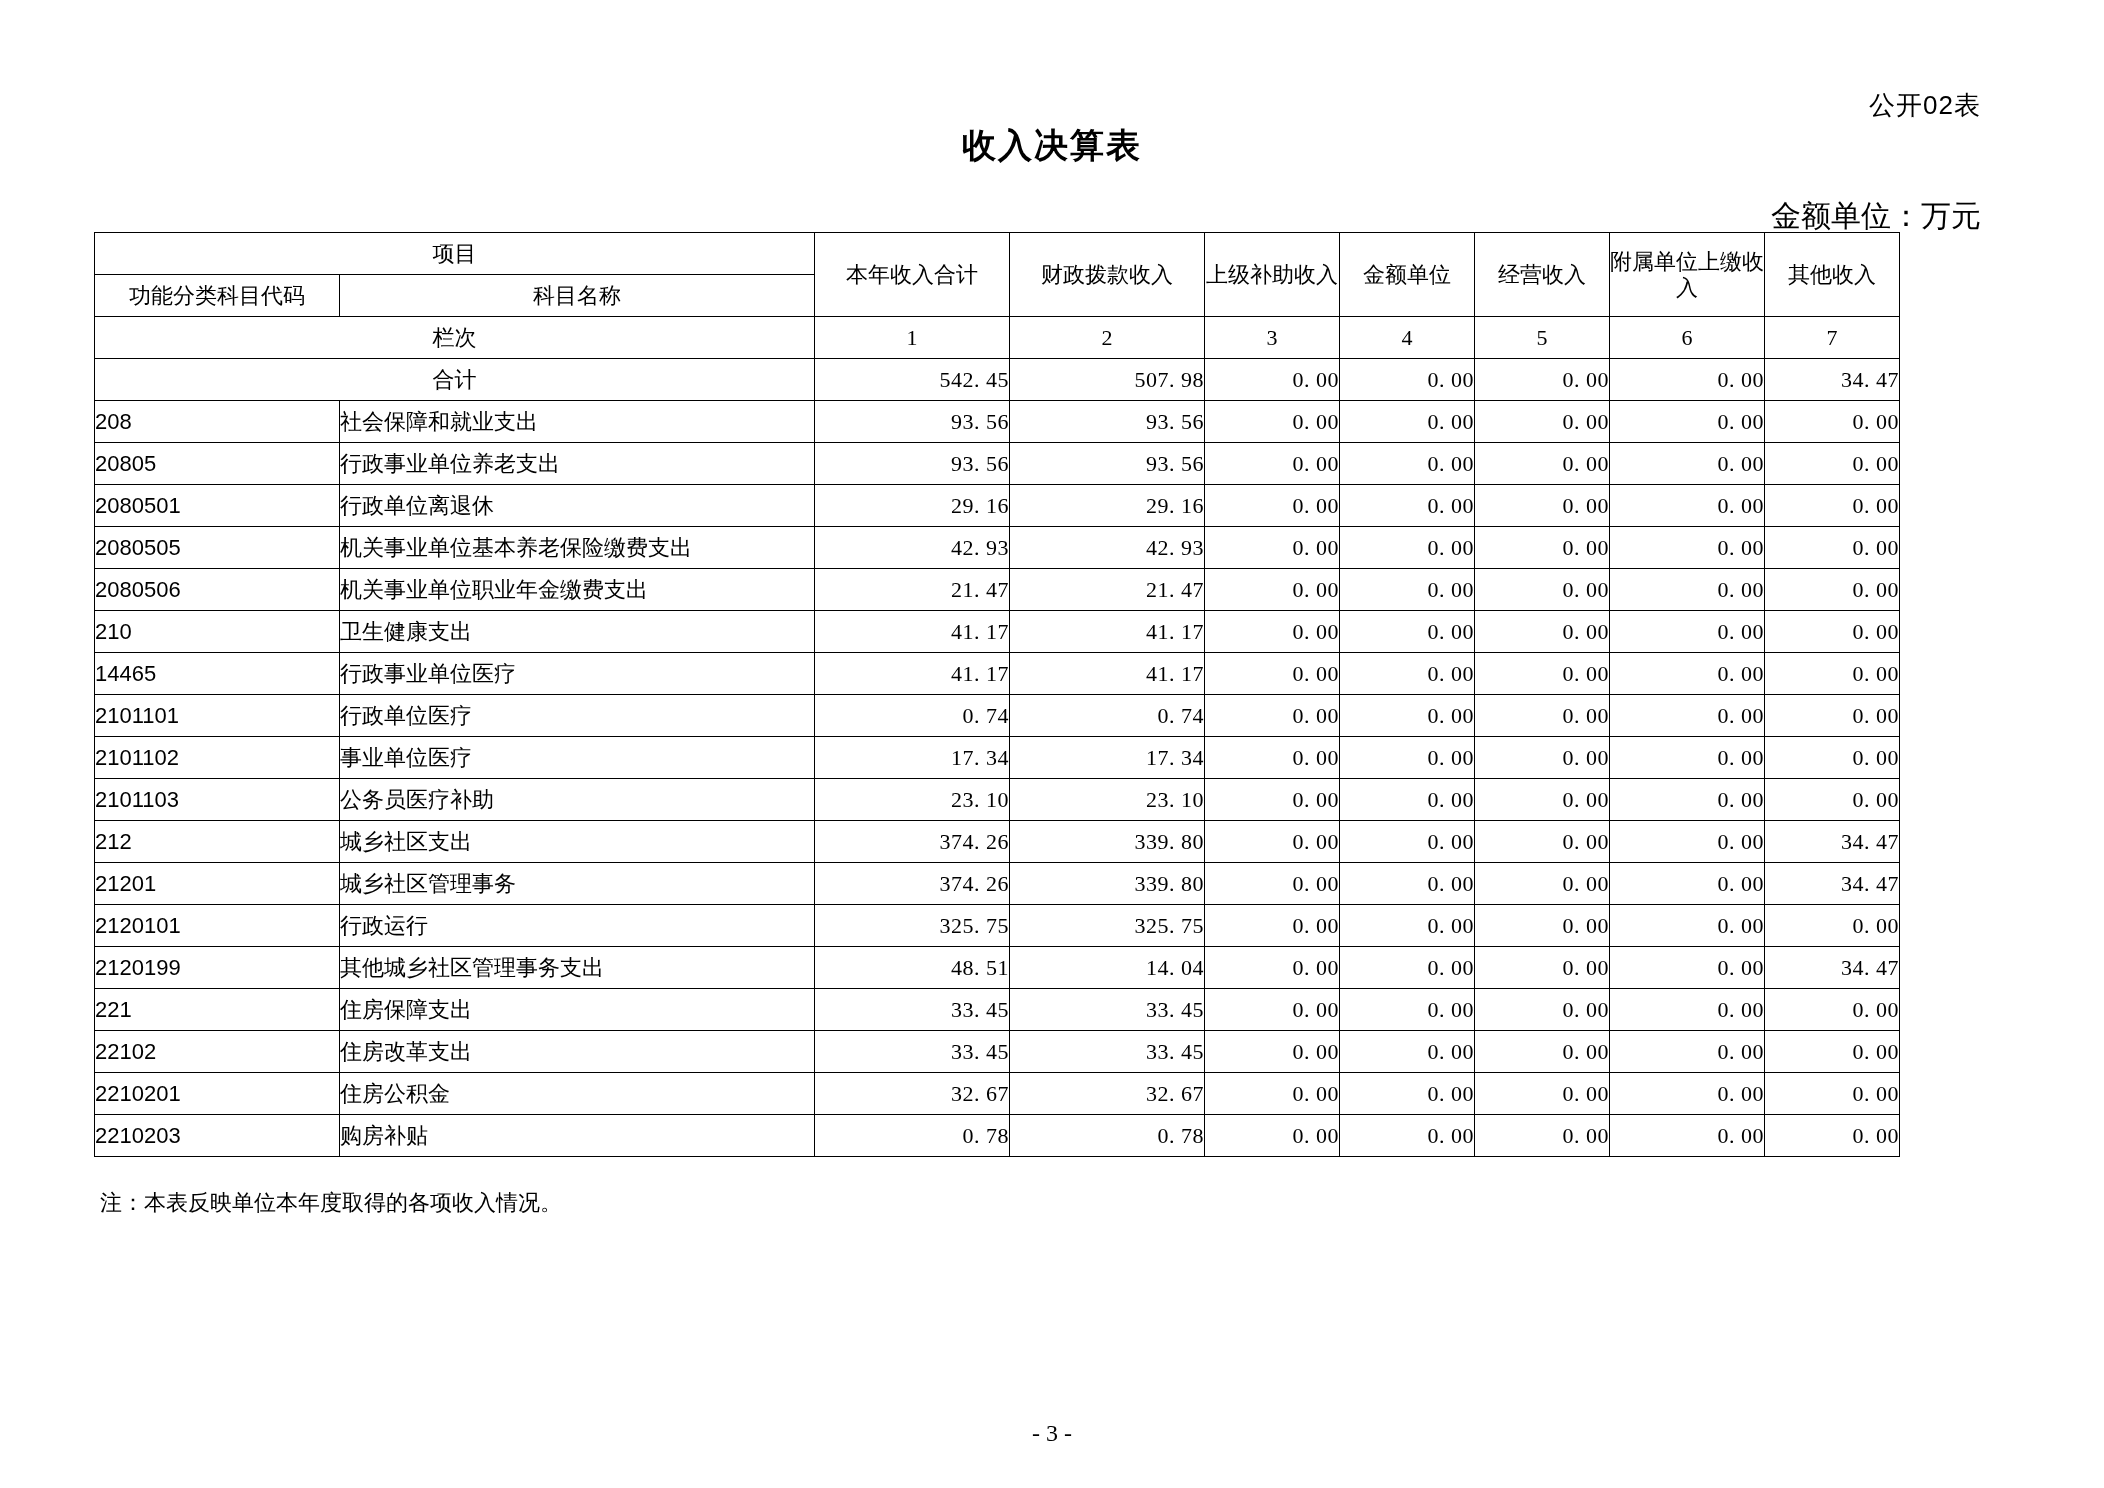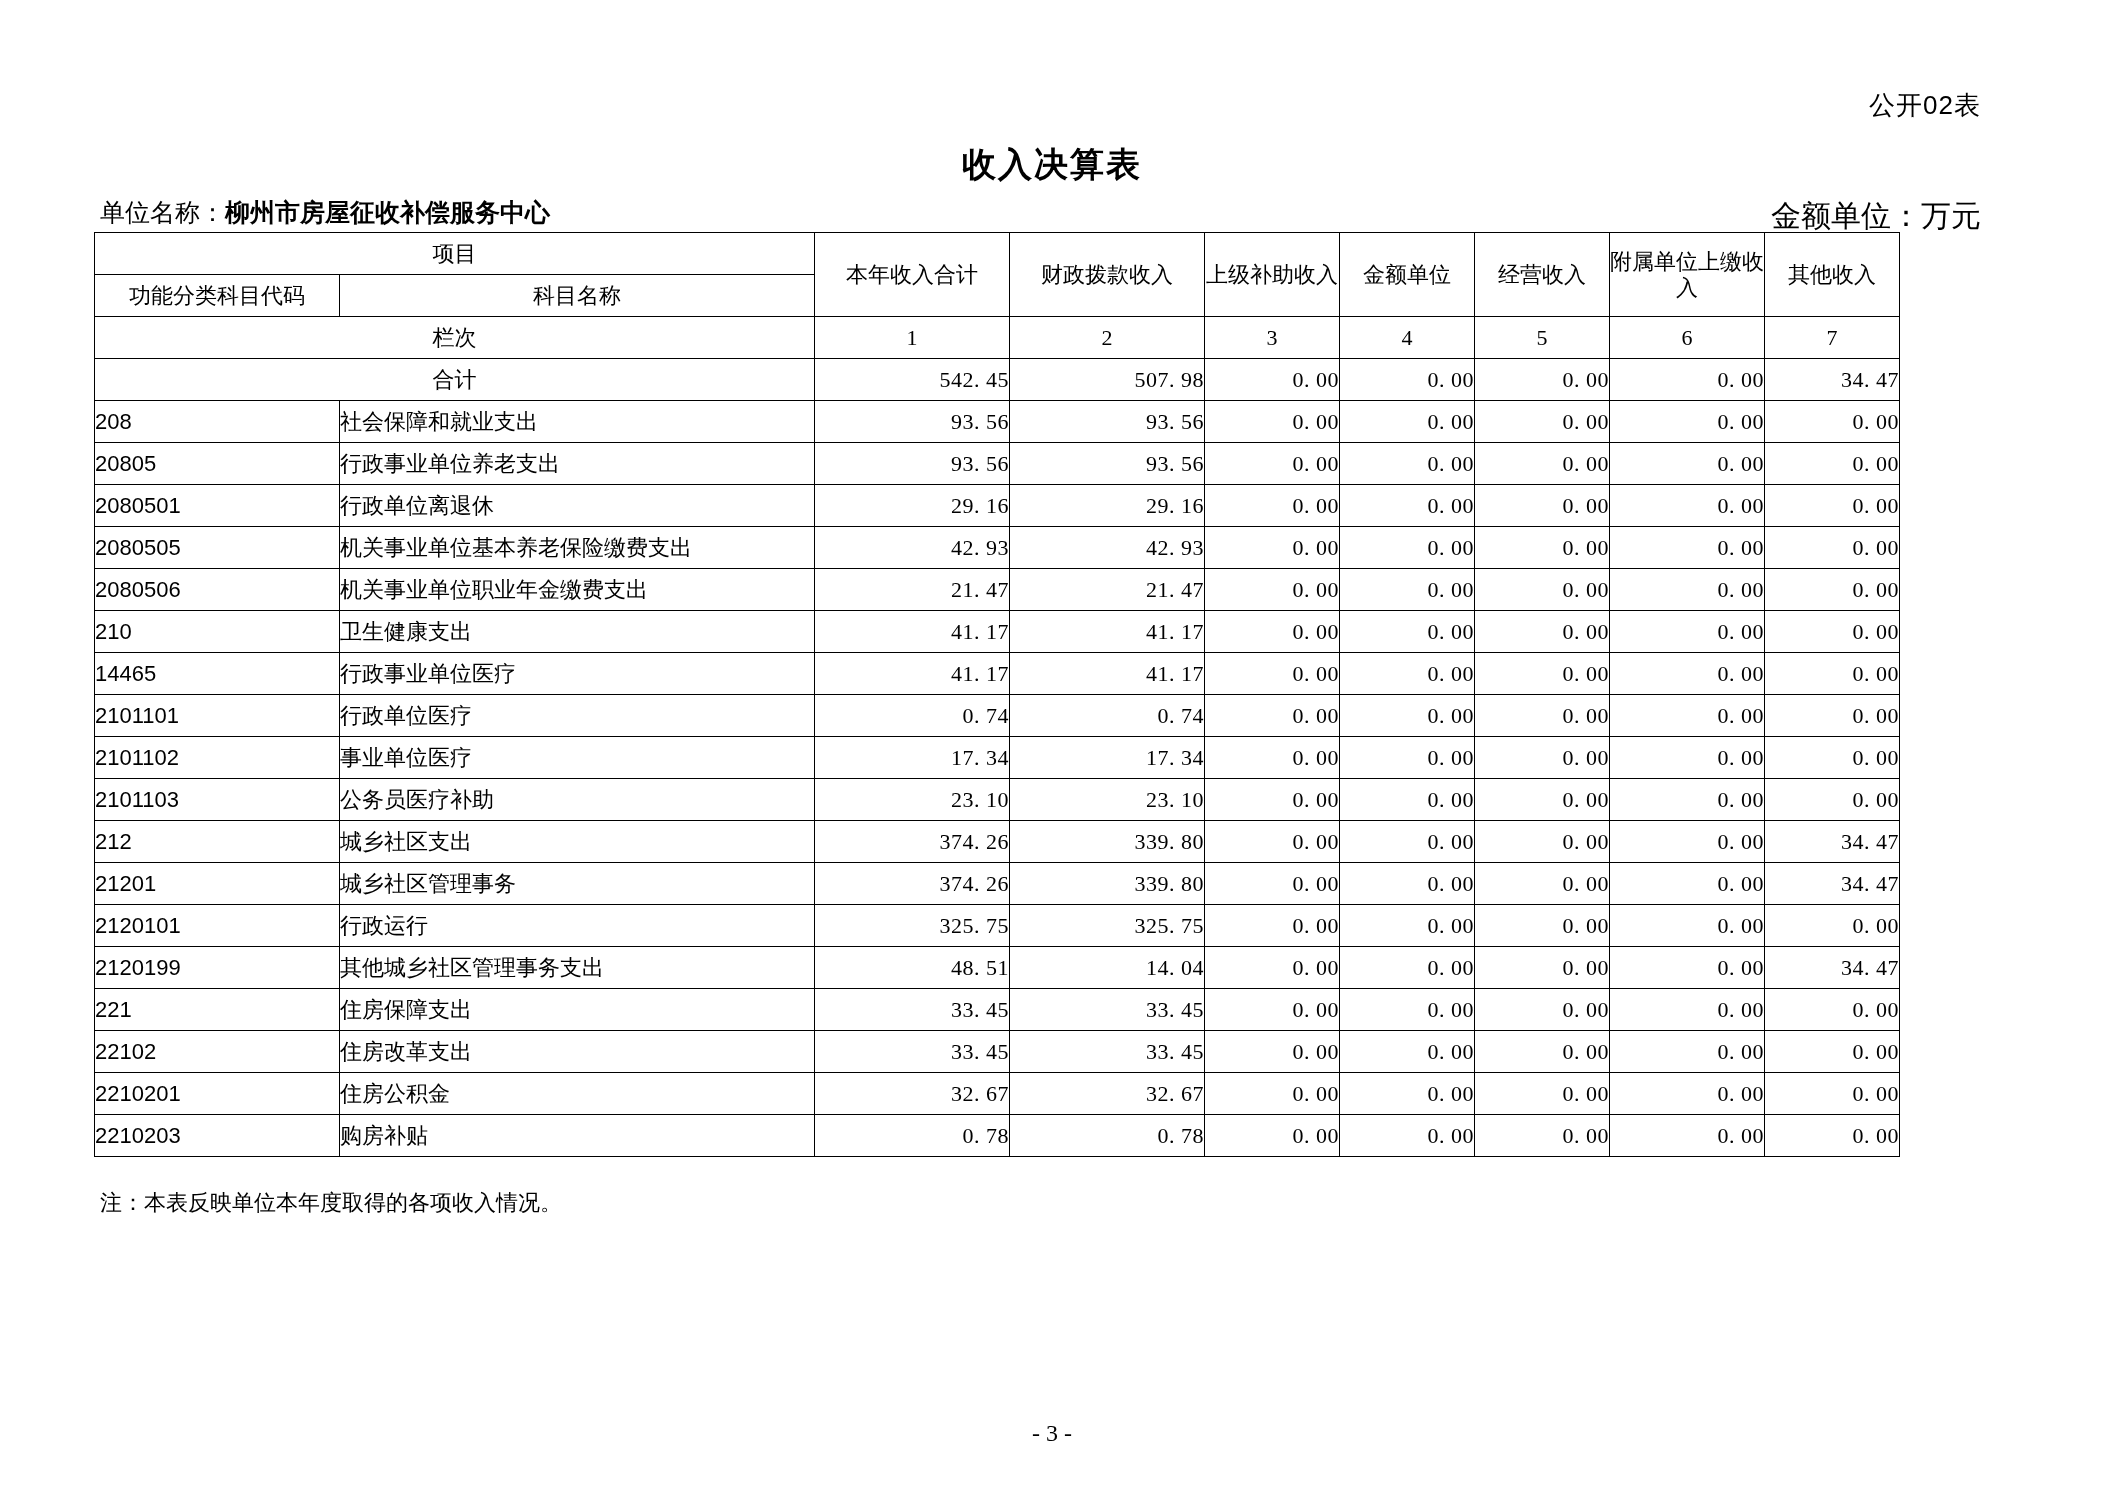--- a/index.html
+++ b/index.html
@@ -25,21 +25,21 @@
     position: absolute;
     right: 123px;
     top: 88px;
     font-size: 26px;
     font-family: "Liberation Sans", sans-serif;
     letter-spacing: 1px;
   }
   .doc-title {
     position: absolute;
     left: 0;
-    top: 142px;
+    top: 123px;
     width: 2104px;
     text-align: center;
     font-size: 34px;
     font-weight: bold;
     font-family: "Liberation Sans", sans-serif;
     letter-spacing: 2px;
   }
   .unit-line {
     position: absolute;
     left: 100px;
@@ -135,23 +135,20 @@
 </style>
 </head>
 <body>
 
 <div class="page">
 
   <div class="form-label">公开02表</div>
 
   <div class="doc-title">收入决算表</div>
 
-  <div class="unit-line">
-    <span>单位名称：</span><span class="unit-name">柳州市房屋征收补偿服务中心</span>
-  </div>
 
   <div class="amount-unit">金额单位：万元</div>
 
   <table class="main">
     <colgroup>
       <col style="width:245px">
       <col style="width:475px">
       <col style="width:195px">
       <col style="width:195px">
       <col style="width:135px">

